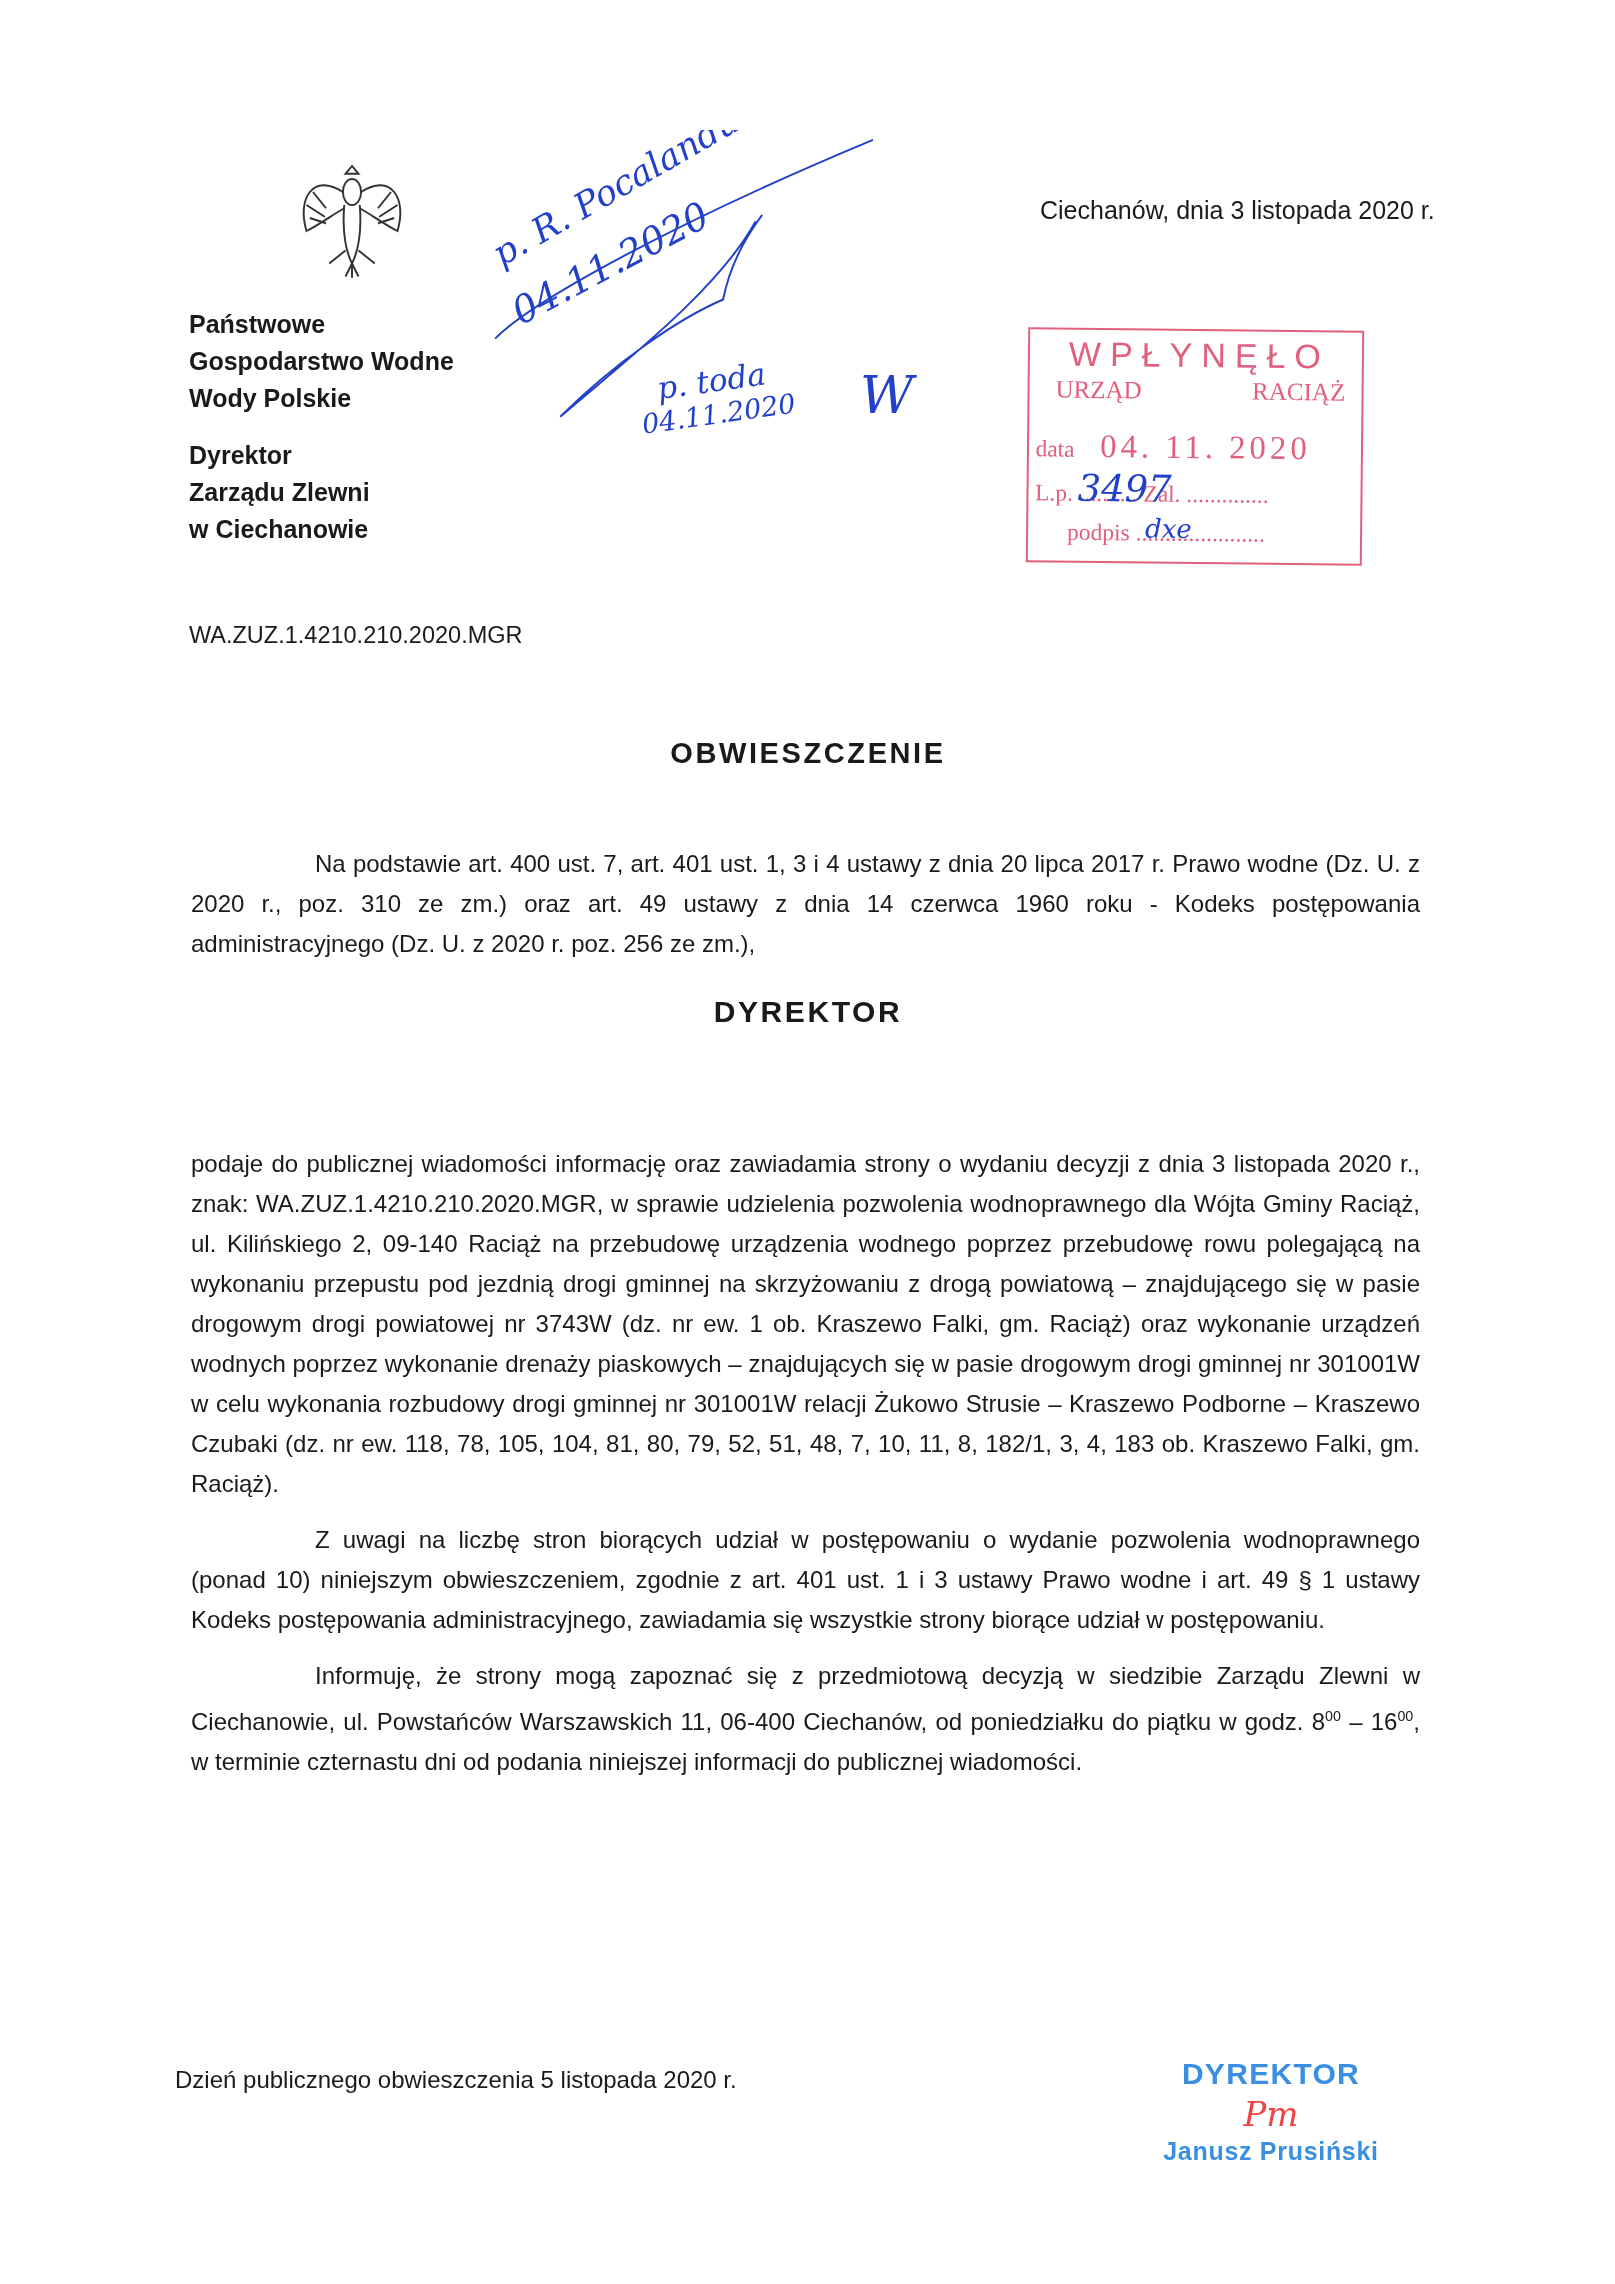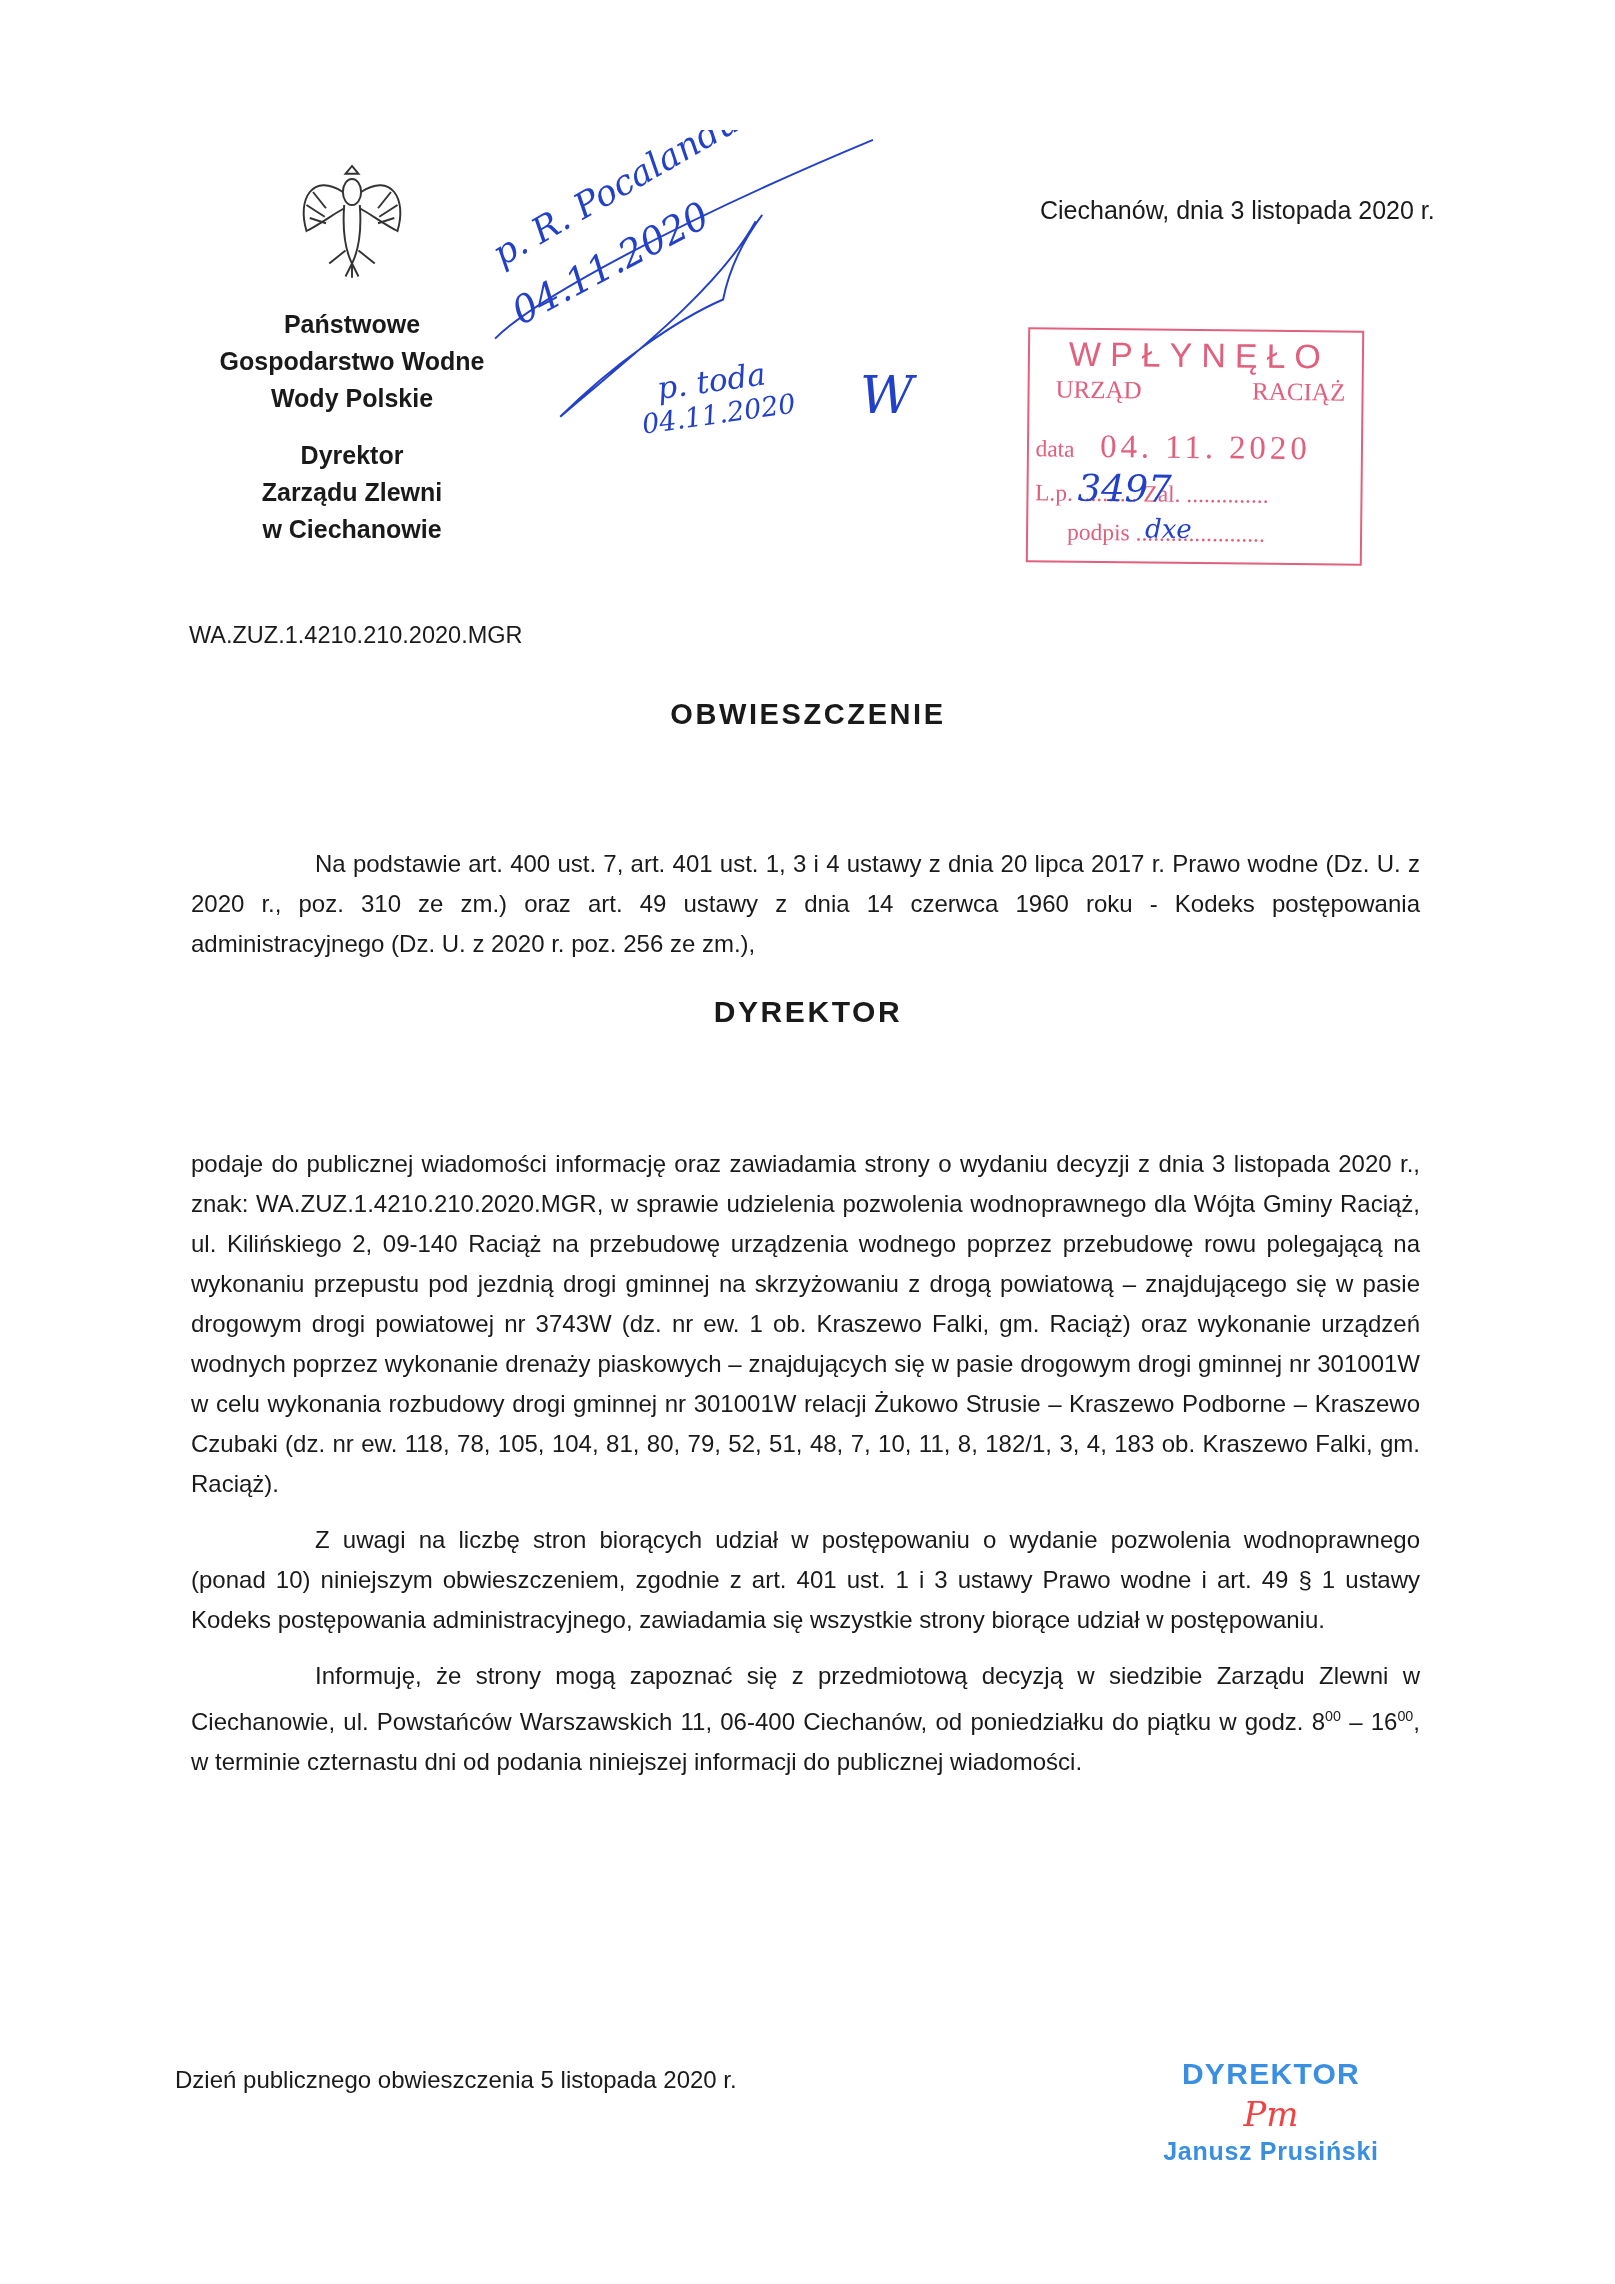--- a/index.html
+++ b/index.html
@@ -1,25 +1,25 @@
 <!DOCTYPE html>
 <html style="font-size:10.4px"><head>
 <meta charset="utf-8">
 <style>
   html, body { margin: 0; padding: 0; background: #ffffff; }
   body { width: 1616px; height: 2284px; position: relative; overflow: hidden;
          font-family: "Liberation Sans", "DejaVu Sans", sans-serif; color: #1a1a1a; }
   .abs { position: absolute; }
-  .hdr-org { left: 189px; width: 326px; text-align: center; font-weight: bold; font-size: 25px; line-height: 37px; }
+  .hdr-org { left: 189px; width: 326px; text-align: left; font-weight: bold; font-size: 25px; line-height: 37px; }
   #eagle { left: 287px; top: 153px; width: 130px; height: 130px; }
   #org1 { top: 306px; }
   #org2 { top: 437px; }
   #place-date { left: 1040px; top: 196px; font-size: 25px; white-space: nowrap; }
   #ref { left: 189px; top: 622px; font-size: 23.5px; }
-  #title { left: 0; width: 1616px; top: 698px; text-align: center; font-weight: bold; font-size: 29px; letter-spacing: 2.6px; }
+  #title { left: 0; width: 1616px; top: 737px; text-align: center; font-weight: bold; font-size: 29px; letter-spacing: 2.6px; }
   .body-text { left: 175px; width: 1261px; font-size: 24px; line-height: 40px; text-align: justify; }
   .body-text p { margin: 16px; text-indent: 0; }
   .body-text p.ind { text-indent: 124px; }
   #legal { top: 828px; }
   #dyr-head { left: 0; width: 1616px; top: 988px; text-align: center; font-weight: bold; font-size: 30px; line-height: 47px; letter-spacing: 2.6px; }
   #main-body { top: 1128px; }
   #pub-date { left: 175px; top: 2066px; font-size: 24px; }
   sup { font-size: 14.3px; }
   
   #stamp { left: 1027px; top: 329px; width: 332px; height: 231px; border: 2.6px solid #e0607e; color: #e0607e; transform: rotate(0.6deg); }

